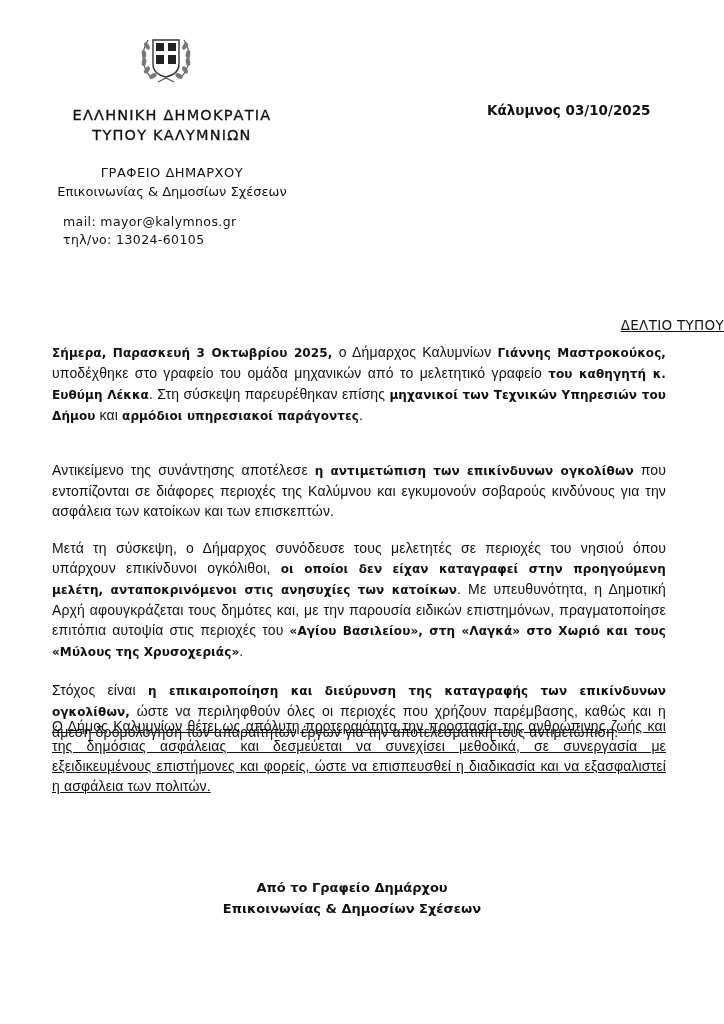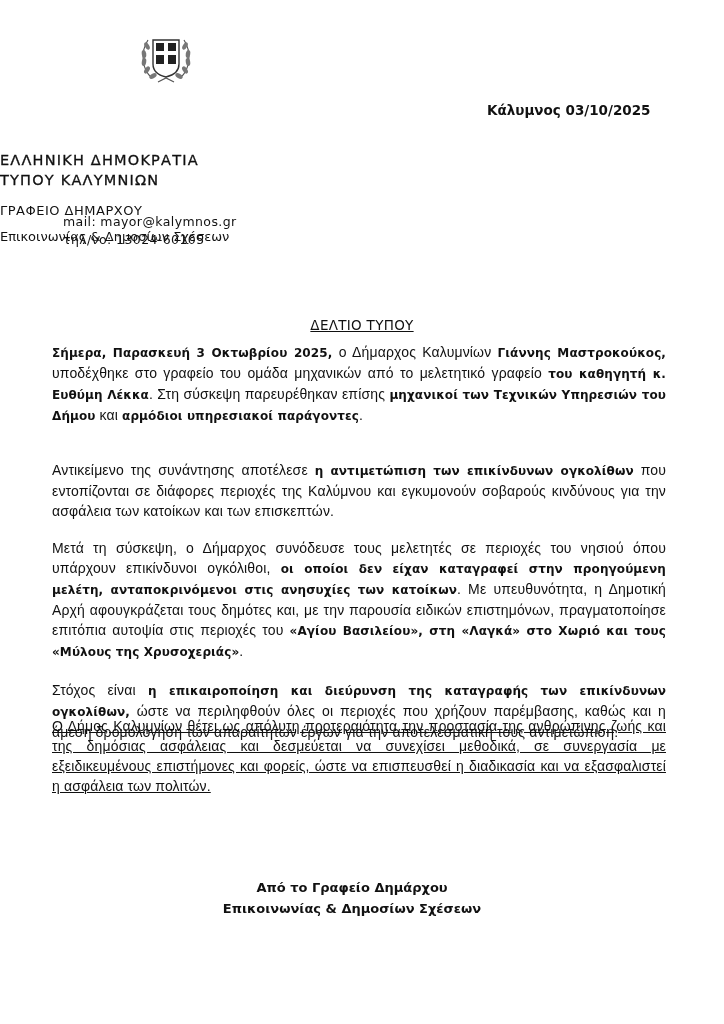--- a/index.html
+++ b/index.html
@@ -1,28 +1,28 @@
 <!DOCTYPE html>
 <html><head>
 <meta charset="utf-8">
 <style>
   html, body { margin: 0; padding: 0; background: #ffffff; }
   body { width: 724px; height: 1024px; position: relative; overflow: hidden; color: #111; }
   .comic { font-family: "DejaVu Sans", sans-serif; }
   .emblem { position: absolute; left: 138px; top: 30px; width: 56px; height: 56px; }
-  .hdr-left { position: absolute; left: 0; width: 344px; text-align: left; margin-top: 45px; }
+  .hdr-left { position: absolute; left: 0; width: 344px; text-align: center; }
   .org1 { top: 107px; font-size: 14.5px; letter-spacing: 1.2px; font-weight: normal; -webkit-text-stroke: 0.3px #111; }
   .org2 { top: 127px; font-size: 14.5px; letter-spacing: 1.2px; -webkit-text-stroke: 0.3px #111; }
-  .office1 { top: 158px; font-size: 13px; letter-spacing: 0.5px; }
+  .office1 { top: 165px; font-size: 13px; letter-spacing: 0.5px; }
   .office2 { top: 184px; font-size: 13px; }
   .contact { position: absolute; left: 63px; font-size: 12.5px; letter-spacing: 0.4px; }
   .mail { top: 214px; }
   .tel { top: 232px; }
   .date { position: absolute; left: 487px; top: 102px; font-size: 13.5px; font-weight: bold; }
-  .title { position: absolute; left: 0; width: 724px; top: 317px; text-align: center; font-size: 13.5px; text-decoration: underline; letter-spacing: 0.3px; }
+  .title { position: absolute; left: 0; width: 724px; top: 317px; text-align: right; font-size: 13.5px; text-decoration: underline; letter-spacing: 0.3px; }
   .para { position: absolute; left: 52px; width: 614px; text-align: justify; font-family: "Liberation Sans", sans-serif; font-size: 14px; line-height: 20px; letter-spacing: 0.15px; }
   .para b { font-family: "DejaVu Sans", sans-serif; font-size: 12px; font-weight: bold; letter-spacing: 0.1px; }
   .p1 { top: 342px; }
   .p2 { top: 460px; }
   .p3 { top: 538px; }
   .p4 { top: 680px; }
   .p5 { top: 716px; text-decoration: underline; }
   .sign { position: absolute; left: 0; width: 724px; text-align: center; font-weight: bold; font-size: 13px; }
   .sign1 { top: 880px; left: -10px; }
   .sign2 { top: 901px; left: -10px; }

